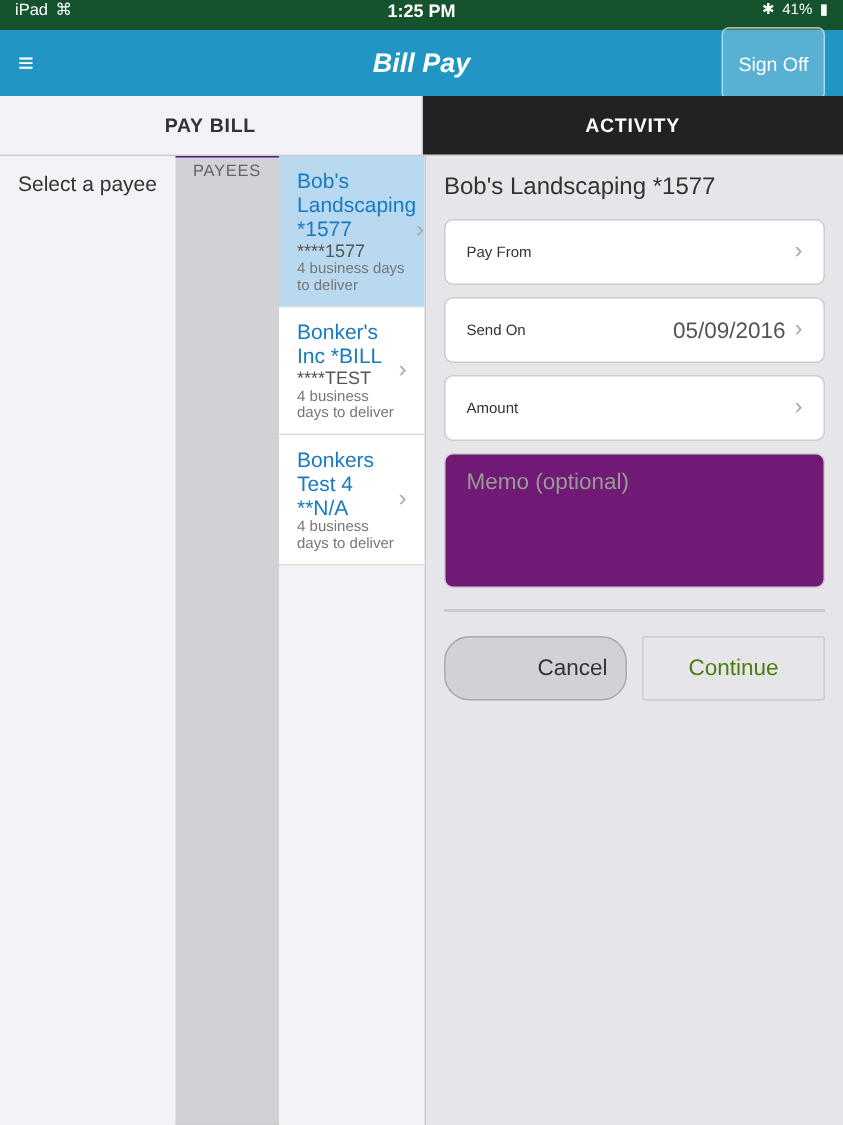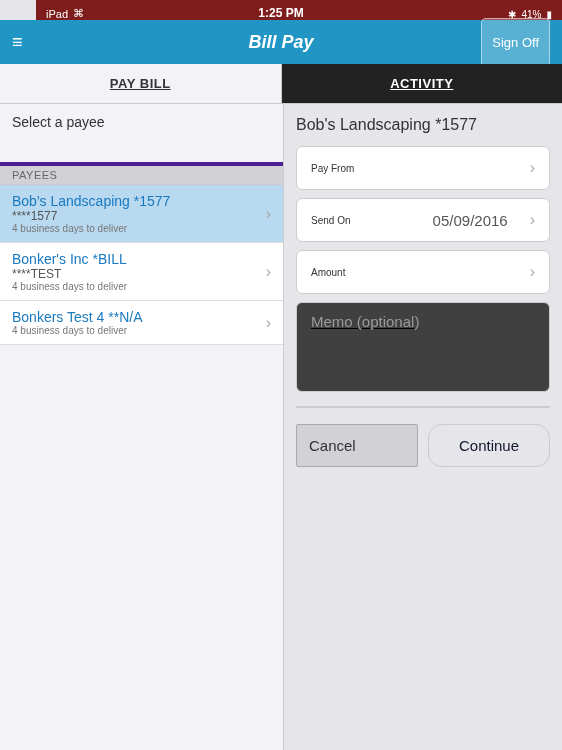--- a/index.html
+++ b/index.html
@@ -7,29 +7,28 @@
       width: 562px;
       height: 750px;
       font-family: -apple-system, 'Helvetica Neue', Arial, sans-serif;
       background: #e5e5ea;
       overflow: hidden;
       font-size: 14px;
     }
 
     
     .status-bar {
-      background: #7f1d1d;
+      background: #14532d;
       color: white;
       display: flex;
       justify-content: space-between;
-      align-items: flex-end;
+      align-items: flex-start;
       padding: 0 10px;
       height: 20px;
       font-size: 11px;
-      margin-left: 36px;
     }
     .status-bar-left { display: flex; align-items: center; gap: 5px; }
     .status-bar-center { position: absolute; left: 50%; transform: translateX(-50%); font-size: 12px; font-weight: 600; }
     .status-bar-right { display: flex; align-items: center; gap: 5px; font-size: 10px; }
 
     
     .header {
       background: #2196c4;
       color: white;
       display: flex;
@@ -68,21 +67,20 @@
     }
     .tab {
       flex: 1;
       display: flex;
       align-items: center;
       justify-content: center;
       font-size: 13px;
       font-weight: 600;
       cursor: pointer;
       letter-spacing: 0.5px;
-      text-decoration: underline;
     }
     .tab-pay-bill {
       background: #f2f2f7;
       color: #333;
       border-right: 1px solid #ccc;
     }
     .tab-activity {
       background: #222;
       color: white;
     }
@@ -93,37 +91,36 @@
       height: calc(750px - 20px - 44px - 40px);
       background: #e5e5ea;
     }
 
     
     .left-panel {
       width: 284px;
       background: #f2f2f7;
       border-right: 1px solid #ccc;
       display: flex;
-      flex-direction: column;
+      flex-direction: row;
     }
     .select-payee-label {
       padding: 10px 12px 8px;
       font-size: 14px;
       color: #333;
     }
     .payees-section-header {
       background: #d1d1d6;
       padding: 3px 12px;
       font-size: 11px;
       color: #666;
       text-transform: uppercase;
       letter-spacing: 0.5px;
-      border-top: 4px solid #4c1d95;
+      border-top: 1px solid #4c1d95;
       border-bottom: 1px solid #ccc;
-      margin-top: 24px;
     }
     .payee-list { overflow-y: auto; flex: 1; }
     .payee-item {
       display: flex;
       align-items: center;
       justify-content: space-between;
       padding: 8px 12px;
       border-bottom: 1px solid #ddd;
       cursor: pointer;
     }
@@ -161,30 +158,29 @@
       border: 1px solid #ccc;
       border-radius: 6px;
       display: flex;
       align-items: center;
       justify-content: space-between;
       padding: 12px 14px;
       margin-bottom: 8px;
       cursor: pointer;
     }
     .form-row-label { font-size: 10px; color: #333; }
-    .form-row-value { font-size: 15px; color: #555; display: flex; align-items: center; gap: 22px; }
+    .form-row-value { font-size: 15px; color: #555; display: flex; align-items: center; gap: 6px; }
     .form-row-chevron { color: #aaa; font-size: 16px; }
     .memo-box {
-      background: #404040;
+      background: #701a75;
       border: 1px solid #ccc;
       border-radius: 6px;
       padding: 10px 14px;
       margin-bottom: 8px;
       min-height: 90px;
-      text-decoration: underline;
     }
     .memo-label { font-size: 15px; color: #999; }
 
     
     .divider-line {
       height: 2px;
       background: #ccc;
       margin: 6px 0 12px;
     }
 
@@ -192,34 +188,34 @@
     .buttons-row {
       display: flex;
       gap: 10px;
       margin-top: 4px;
     }
     .btn-cancel {
       flex: 1;
       padding: 12px;
       background: #d1d1d6;
       border: 1px solid #aaa;
-      border-radius: 2px;
+      border-radius: 17px;
       font-size: 15px;
       color: #333;
       cursor: pointer;
-      text-align: left;
+      text-align: right;
     }
     .btn-continue {
       flex: 1;
       padding: 12px;
       background: #e5e5ea;
       border: 1px solid #ccc;
-      border-radius: 14px;
+      border-radius: 2px;
       font-size: 15px;
-      color: #0f172a;
+      color: #4d7c0f;
       cursor: not-allowed;
       text-align: center;
     }
   </style>
 </head>
 <body>
 
 <div class="status-bar">
   <div class="status-bar-left">
     <span>iPad</span>

